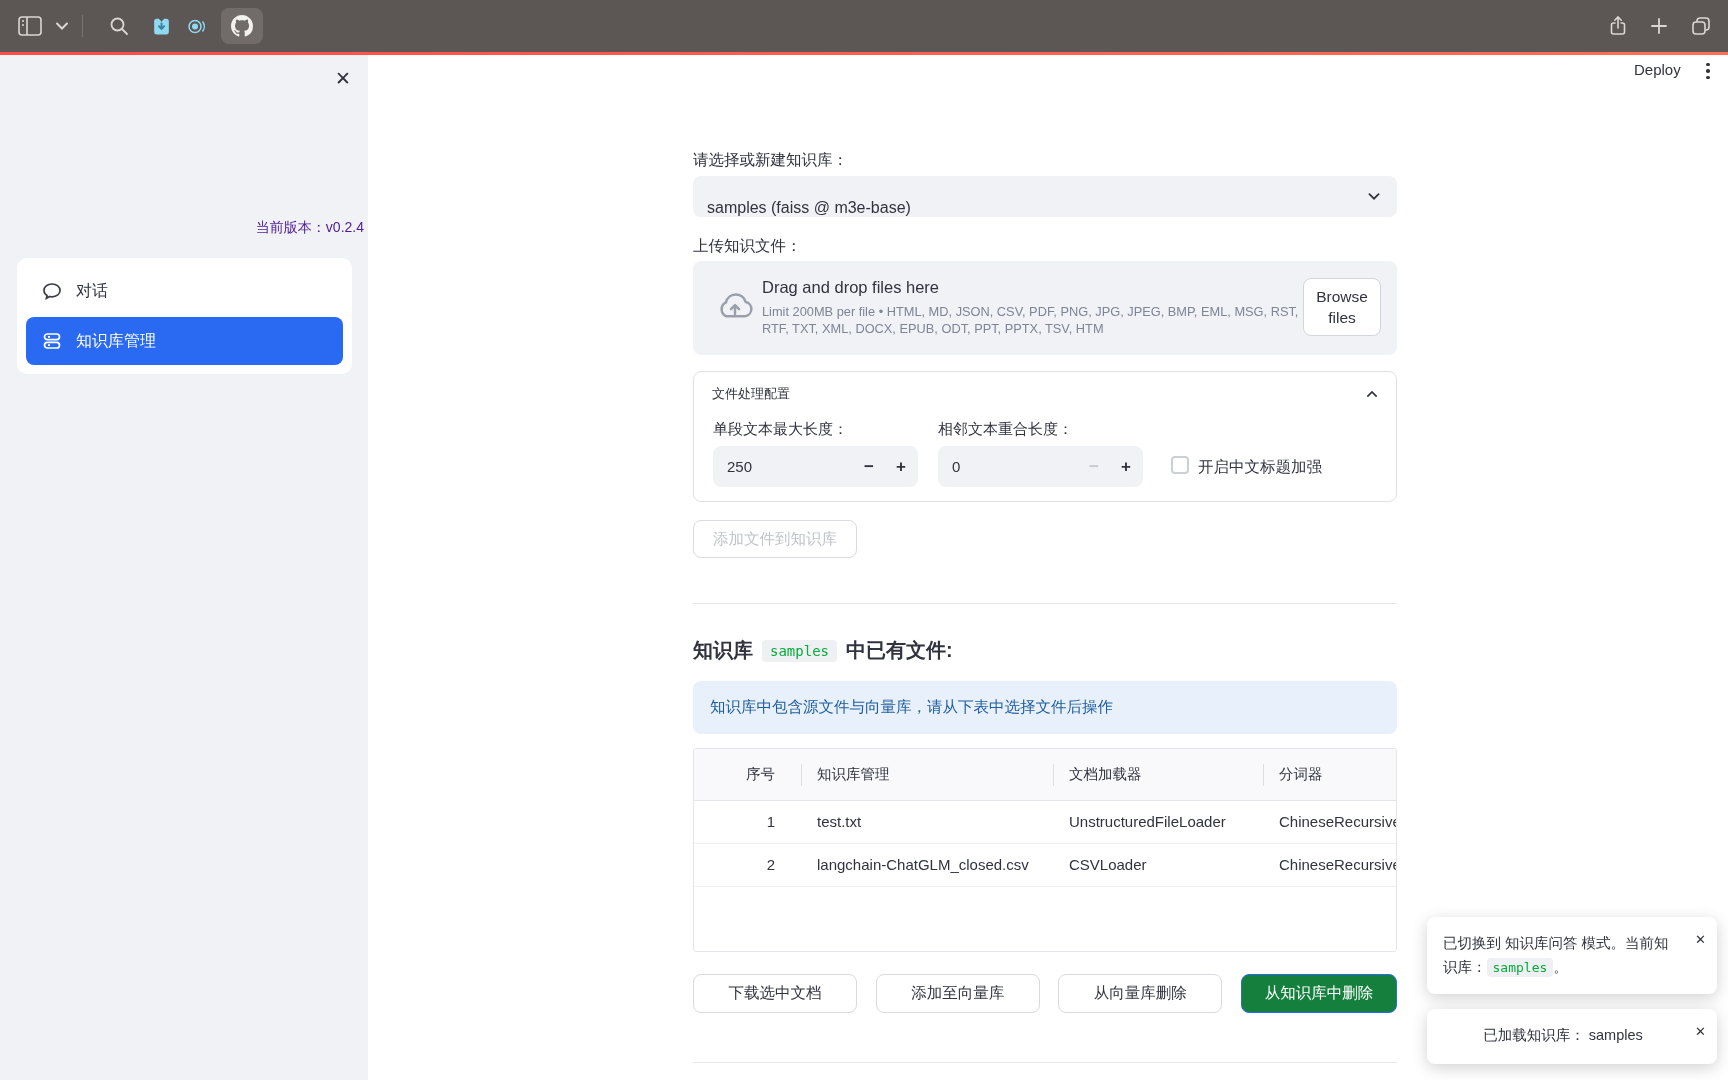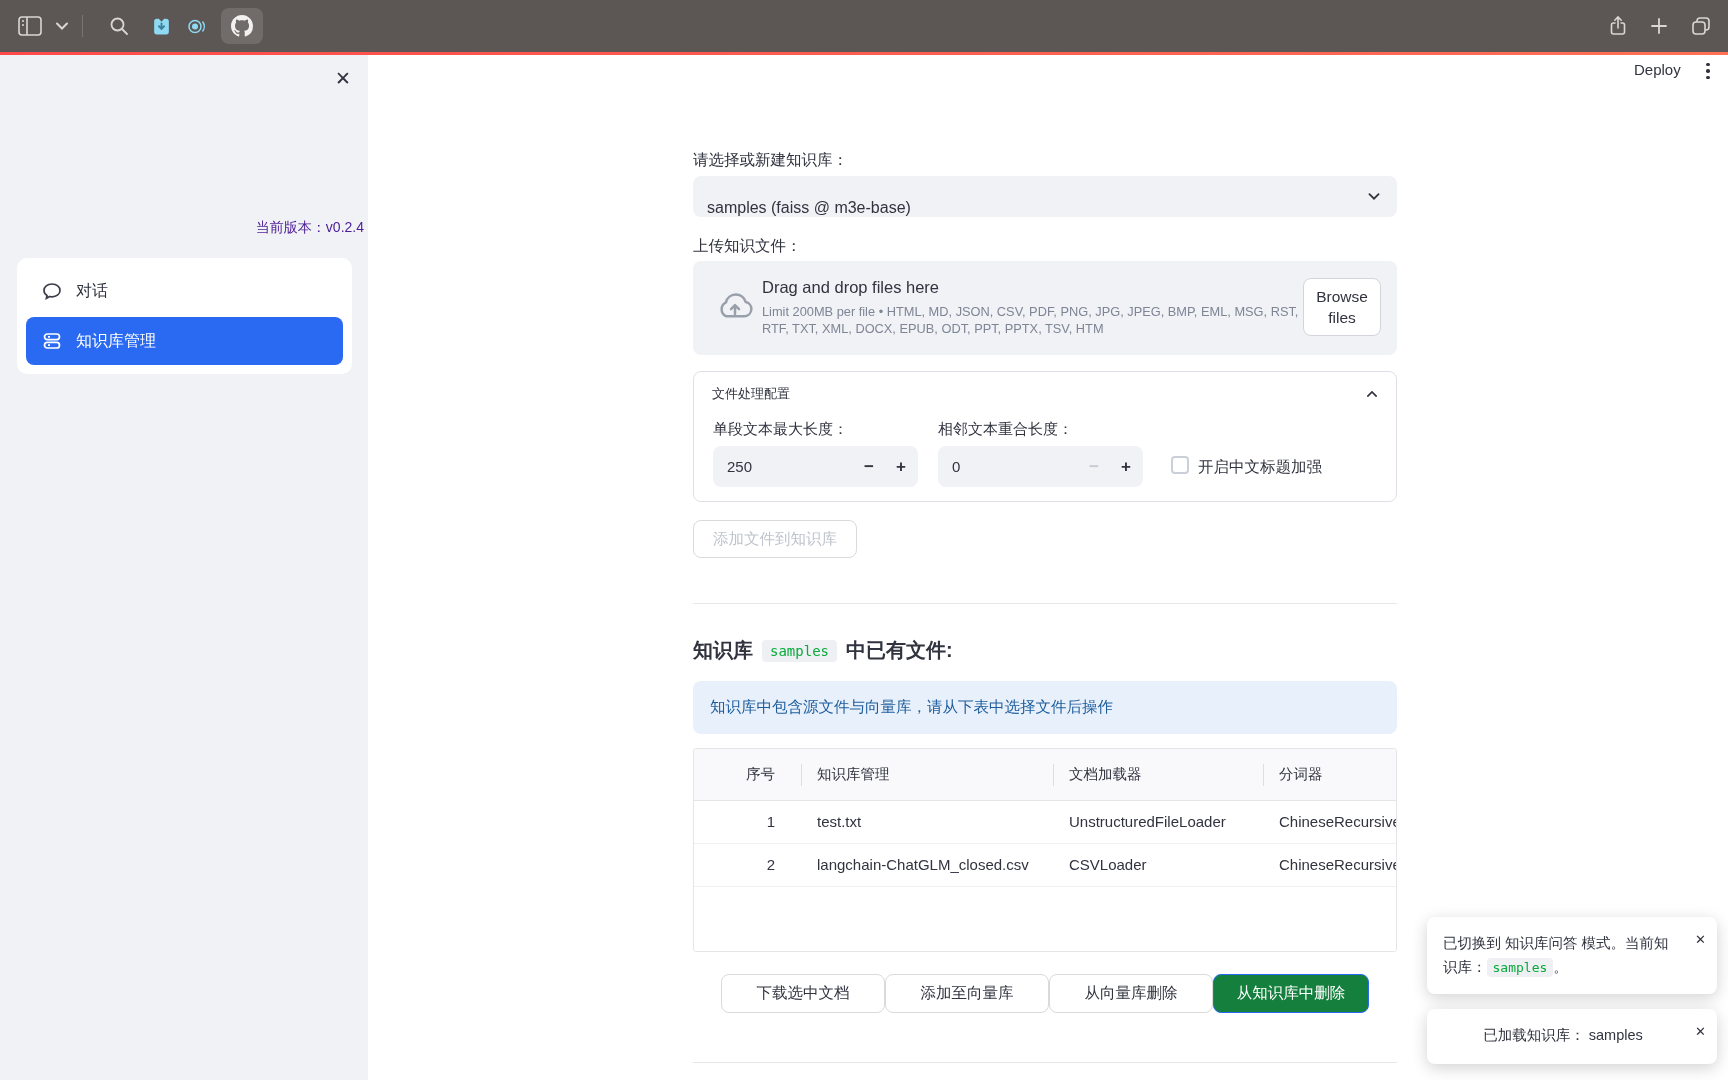--- a/index.html
+++ b/index.html
@@ -93,21 +93,21 @@
   table.df col:nth-child(1){ width:107px; } table.df col:nth-child(2){ width:252px; }
   table.df col:nth-child(3){ width:210px; } table.df col:nth-child(4){ width:133px; }
   table.df th { height:51px; background:#f9f9fb; font-weight:500; font-size:14.5px; color:#31333f; text-align:left;
                 padding:0 0 0 16px; border-bottom:1px solid #e4e5e9; position:relative; }
   table.df th.num, table.df td.num { text-align:right; padding:0 26px 0 0; }
   table.df th .col-sep { position:absolute; left:0; top:15px; width:1px; height:22px; background:#dcdee3; }
   table.df td { height:43px; font-size:15px; color:#31333f; padding:0 0 0 16px; border-bottom:1px solid #eff0f3;
                 white-space:nowrap; overflow:hidden; }
   .table-filler { height:66px; background:#fff; }
 
-  .row-buttons { position:absolute; left:693px; top:974px; width:704px; display:flex; justify-content:center; }
+  .row-buttons { position:absolute; left:693px; top:974px; width:704px; display:flex; justify-content:space-between; }
   .rbtn { height:39px; border-radius:8px; font-size:15.5px; display:flex; align-items:center; justify-content:center; cursor:pointer; }
   .rbtn.secondary { width:164px; background:#fff; border:1px solid #d8dade; color:#31333f; }
   .rbtn.primary { width:156px; background:#15803d; border:1px solid #2a6af2; color:#fff;font-family:Liberation Mono, monospace; }
 
   
   .toast { position:absolute; left:1427px; width:290px; background:#fff; border-radius:8px;
            box-shadow:0 4px 16px rgba(0,0,0,.18); padding:14px 34px 14px 16px; font-size:14.5px; color:#31333f;
            line-height:24px; }
   .toast .toast-close { position:absolute; right:11px; top:11px; font-size:13px; color:#31333f; cursor:pointer; }
   .toast .code-chip { font-size:13px; padding:2px 6px; }

